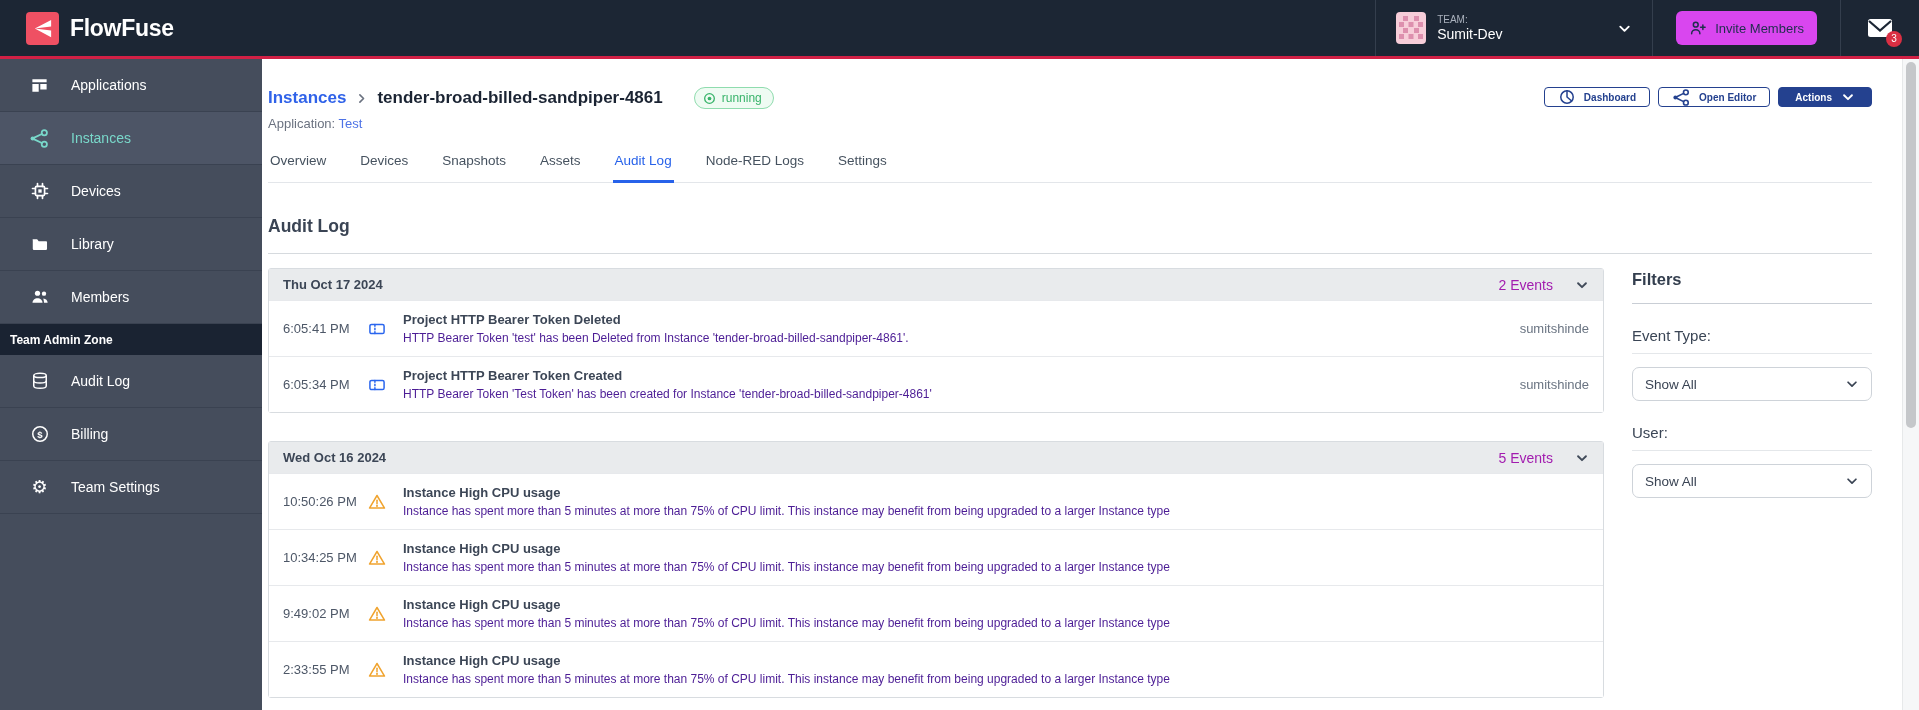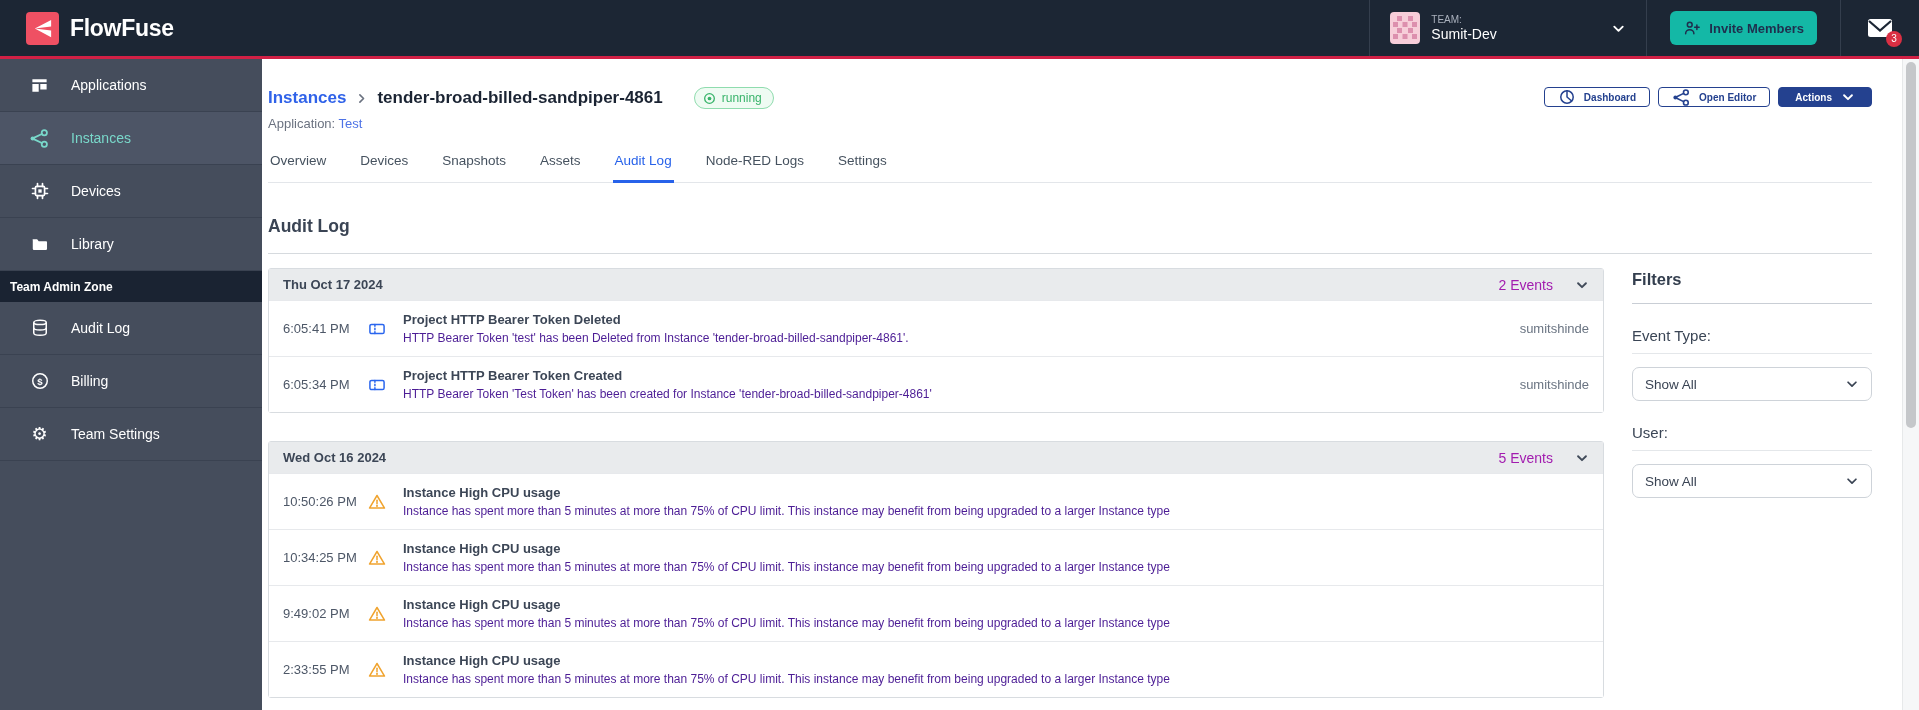--- a/index.html
+++ b/index.html
@@ -13,22 +13,22 @@
   .logo-box{width:33px;height:33px;border-radius:4px;background:#ef5063;display:flex;align-items:center;justify-content:center;}
   .brand-name{color:#fff;font-size:23px;font-weight:600;letter-spacing:-0.3px;}
   .header-right{margin-left:auto;display:flex;align-items:stretch;height:100%;}
   .hdr-sect{display:flex;align-items:center;border-left:1px solid #343e4d;}
   .team-select{width:277px;box-sizing:border-box;padding:0 20px;gap:11px;cursor:pointer;}
   .team-labels{display:flex;flex-direction:column;line-height:1.15;}
   .team-label{font-size:10px;color:#aab1bd;}
   .team-name{font-size:14px;color:#fff;margin-top:1px;}
   .team-chevron{margin-left:auto;color:#fff;display:flex;}
   .invite-wrap{padding:0 23px;}
-  .invite-btn{background:#14b8a6;border:none;border-radius:6px;padding:8px 13px;display:flex;align-items:center;gap:8px;
-              font-family:inherit;font-size:13px;font-weight:700;color:#1f2e4d;cursor:pointer;}
+  .invite-btn{background:#d946ef;border:none;border-radius:6px;padding:8px 13px;display:flex;align-items:center;gap:8px;
+              font-family:inherit;font-size:13px;font-weight:400;color:#1f2e4d;cursor:pointer;}
   .mail-wrap{padding:0 26px;}
   .mail-btn{position:relative;display:flex;cursor:pointer;background:none;border:none;padding:0;}
   .mail-badge{position:absolute;right:-9px;bottom:-8px;width:16px;height:16px;border-radius:50%;background:#da2f43;
               color:#fff;font-size:10px;display:flex;align-items:center;justify-content:center;font-family:inherit;}
   .avatar-wrap{padding:0 16px 0 24px;gap:13px;border-left:none;cursor:pointer;}
   .avatar{width:30px;height:30px;border-radius:7px;background:#938c52;color:#f2efdc;font-size:12px;font-weight:700;
           display:flex;align-items:center;justify-content:center;}
 
   
   .sidebar{position:absolute;top:59px;left:0;bottom:0;width:262px;background:#454d5c;z-index:5;}
@@ -200,20 +200,31 @@
       </span>
       <span>Devices</span>
     </div>
     <div class="side-item">
       <span class="sicon">
         <svg width="19" height="19" viewBox="0 0 24 24" fill="currentColor">
             <path d="M3.5 5.5h5.5l2 2.5h9.5a1 1 0 0 1 1 1v8.5a1.5 1.5 0 0 1-1.5 1.5h-15A1.5 1.5 0 0 1 3.5 17.5V7a1.5 1.5 0 0 1 0-1.5z"></path>
           </svg>
       </span>
       <span>Library</span>
+    </div>
+    <div class="side-item">
+      <span class="sicon">
+        <svg width="20" height="20" viewBox="0 0 24 24" fill="currentColor">
+          <circle cx="9" cy="7.5" r="3.1"></circle>
+          <path d="M3 19c0-3.3 2.7-5.5 6-5.5s6 2.2 6 5.5z"></path>
+          <circle cx="16.8" cy="8" r="2.6"></circle>
+          <path d="M16 13.7c3 .2 5.2 2.3 5.2 5.3h-4.4c0-2-.6-4-.8-5.3z"></path>
+        </svg>
+      </span>
+      <span>Members</span>
     </div>
 
     <div class="admin-zone">Team Admin Zone</div>
 
     <div class="side-item">
       <span class="sicon">
         <svg width="20" height="20" viewBox="0 0 24 24" fill="none" stroke="currentColor" stroke-width="1.8">
           <ellipse cx="12" cy="5.3" rx="7.5" ry="2.6"></ellipse>
           <path d="M4.5 5.3v6.3c0 1.5 3.4 2.7 7.5 2.7s7.5-1.2 7.5-2.7V5.3"></path>
           <path d="M4.5 11.6v6.3c0 1.5 3.4 2.7 7.5 2.7s7.5-1.2 7.5-2.7v-6.3"></path>

